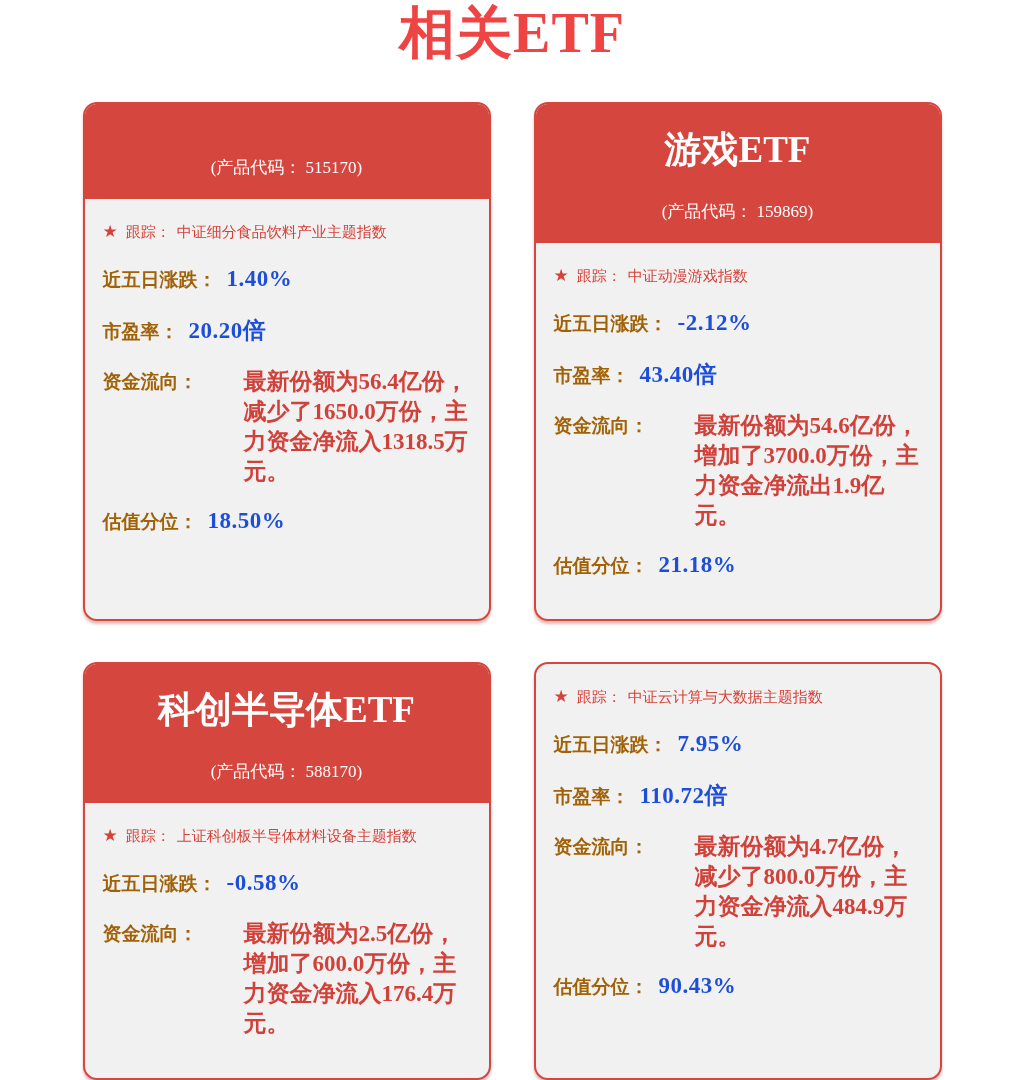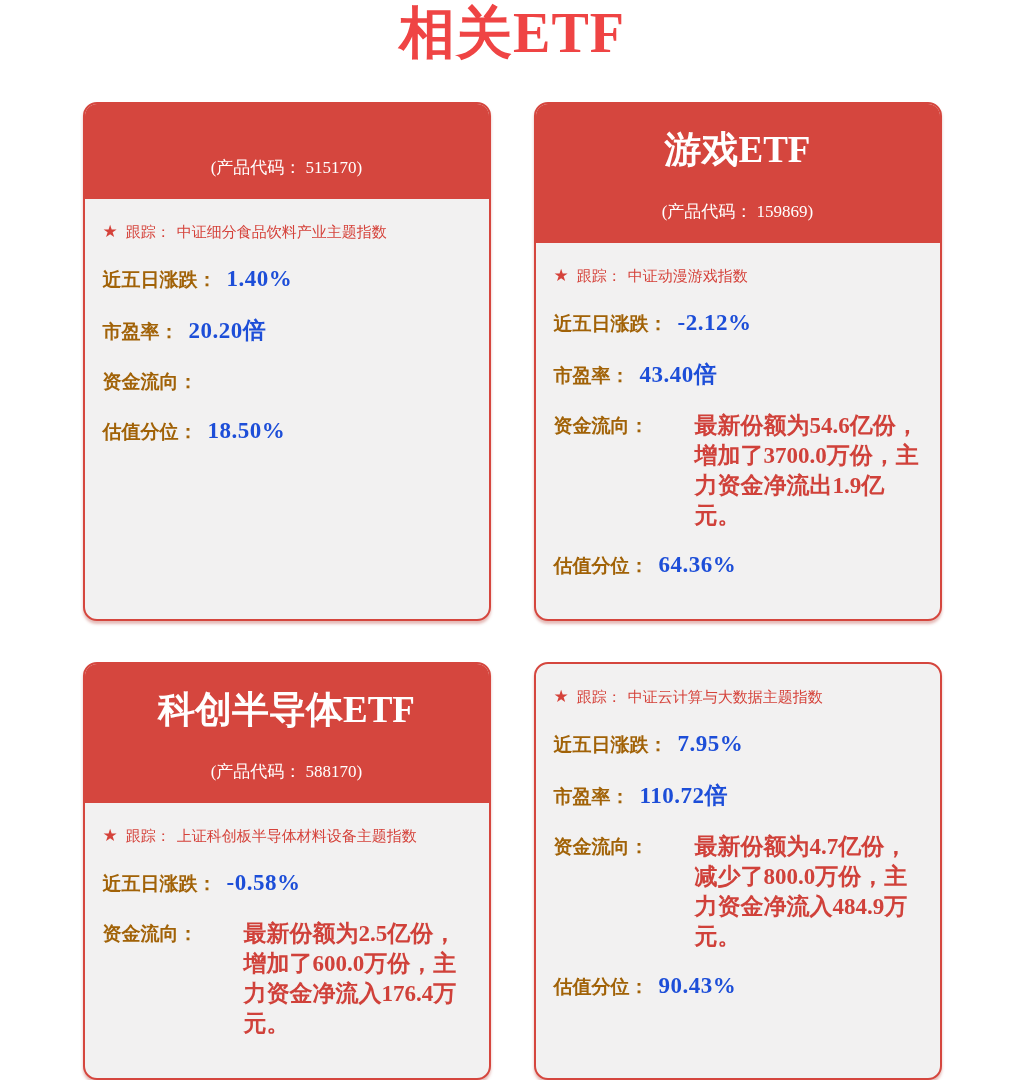--- a/index.html
+++ b/index.html
@@ -126,20 +126,21 @@
       <div class="row">
         <span class="row-label">近五日涨跌：</span>
         <span class="row-value">1.40%</span>
       </div>
       <div class="row">
         <span class="row-label">市盈率：</span>
         <span class="row-value">20.20倍</span>
       </div>
       <div class="row flow-row">
         <span class="row-label">资金流向：</span>
+        <span class="flow-text">最新份额为56.4亿份，减少了1650.0万份，主力资金净流入1318.5万元。</span>
       </div>
       <div class="row">
         <span class="row-label">估值分位：</span>
         <span class="row-value">18.50%</span>
       </div>
     </div>
   </div>
 
   <div class="card">
     <div class="card-header">
@@ -159,21 +160,21 @@
       <div class="row">
         <span class="row-label">市盈率：</span>
         <span class="row-value">43.40倍</span>
       </div>
       <div class="row flow-row">
         <span class="row-label">资金流向：</span>
         <span class="flow-text">最新份额为54.6亿份，增加了3700.0万份，主力资金净流出1.9亿元。</span>
       </div>
       <div class="row">
         <span class="row-label">估值分位：</span>
-        <span class="row-value">64.36%</span>
+        <span class="row-value">21.18%</span>
       </div>
     </div>
   </div>
 
   <div class="card">
     <div class="card-header">
       <div class="card-name">科创半导体ETF</div>
       <div class="card-code">(产品代码： 588170)</div>
     </div>
     <div class="card-body">

